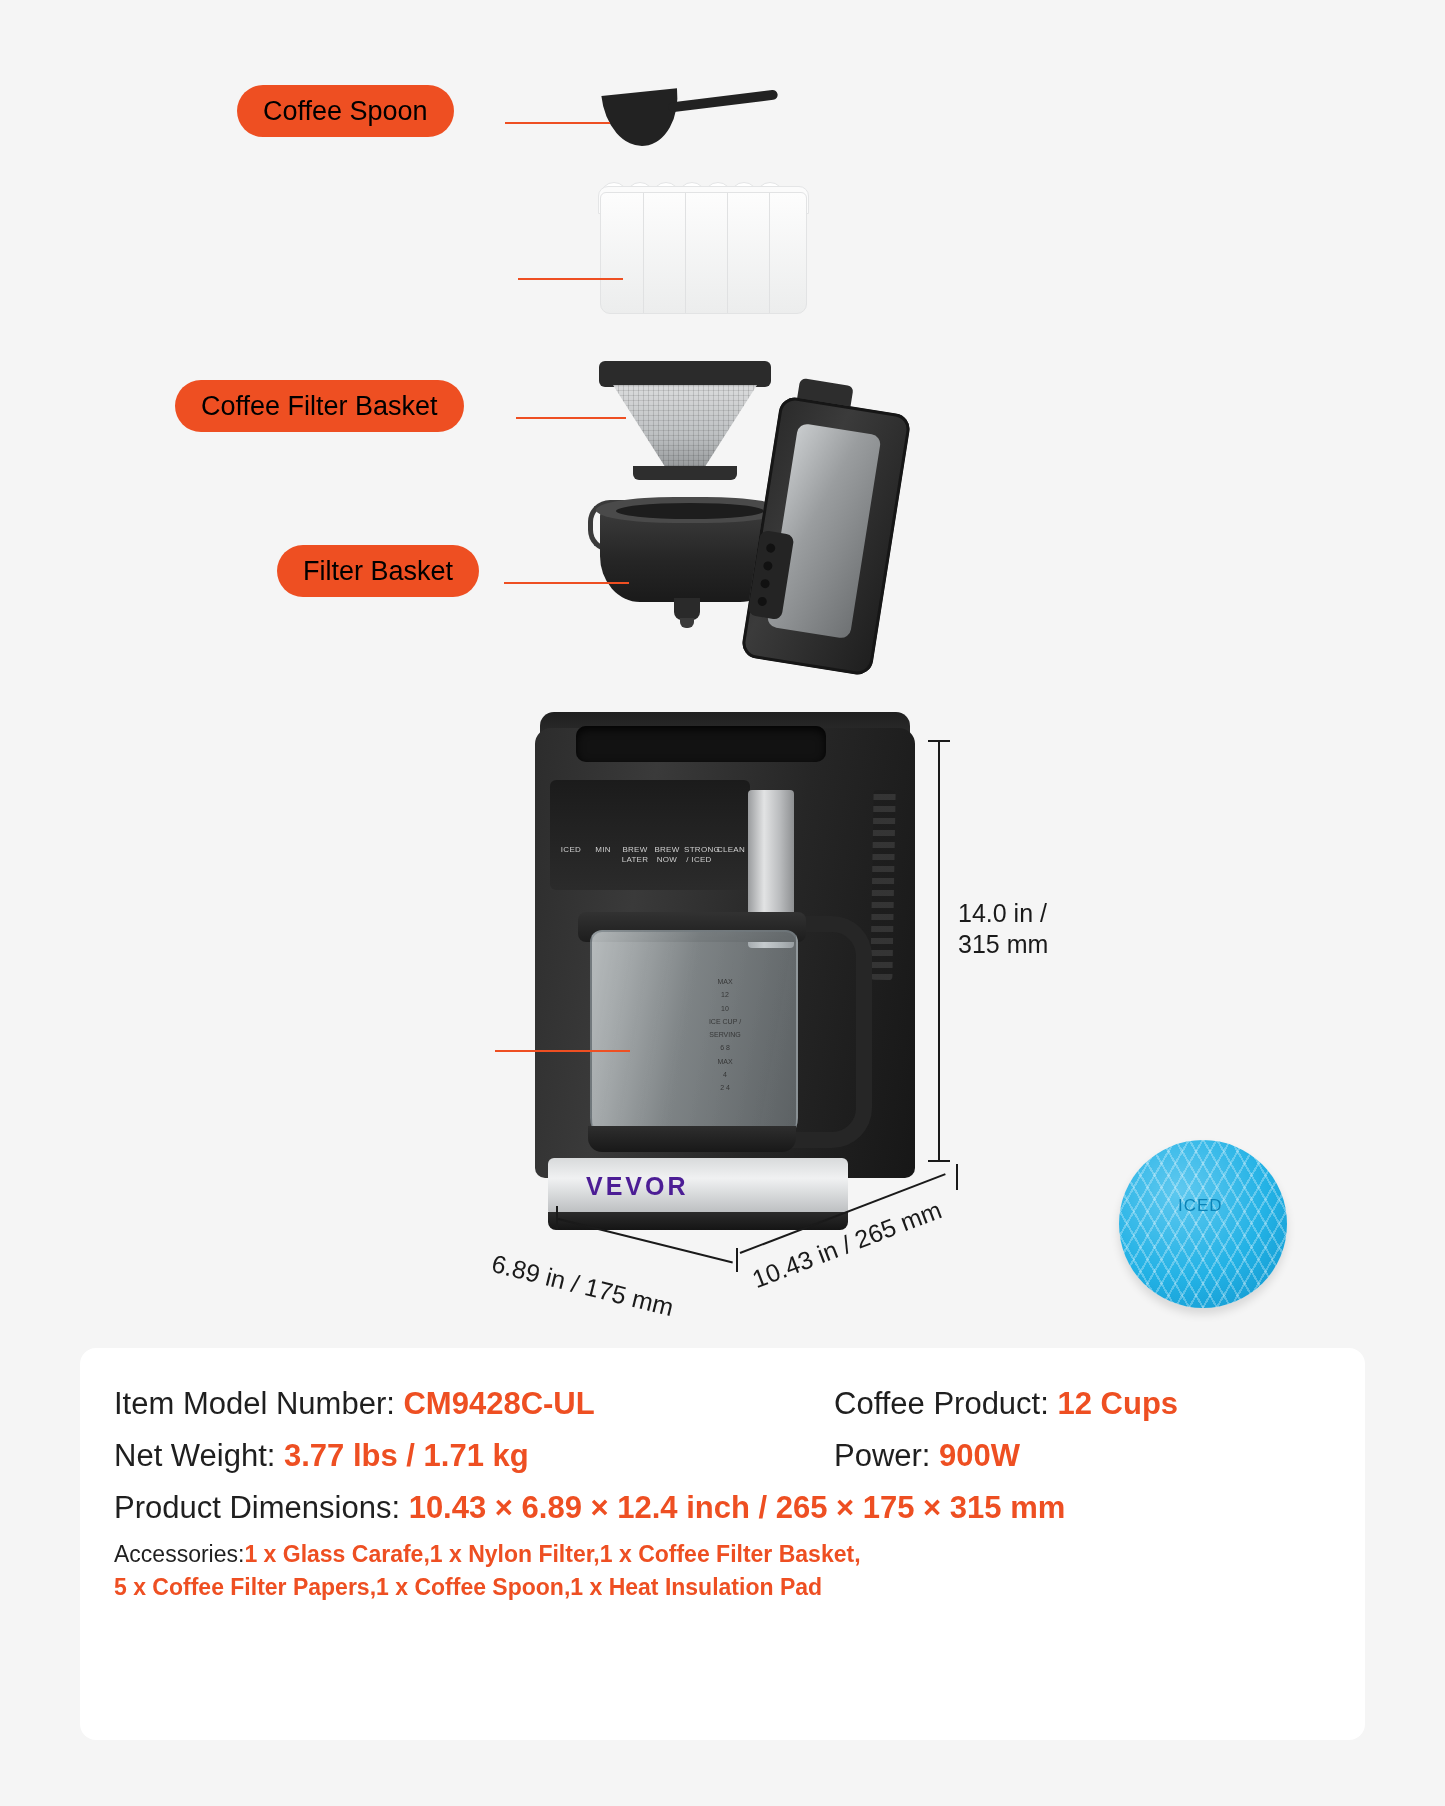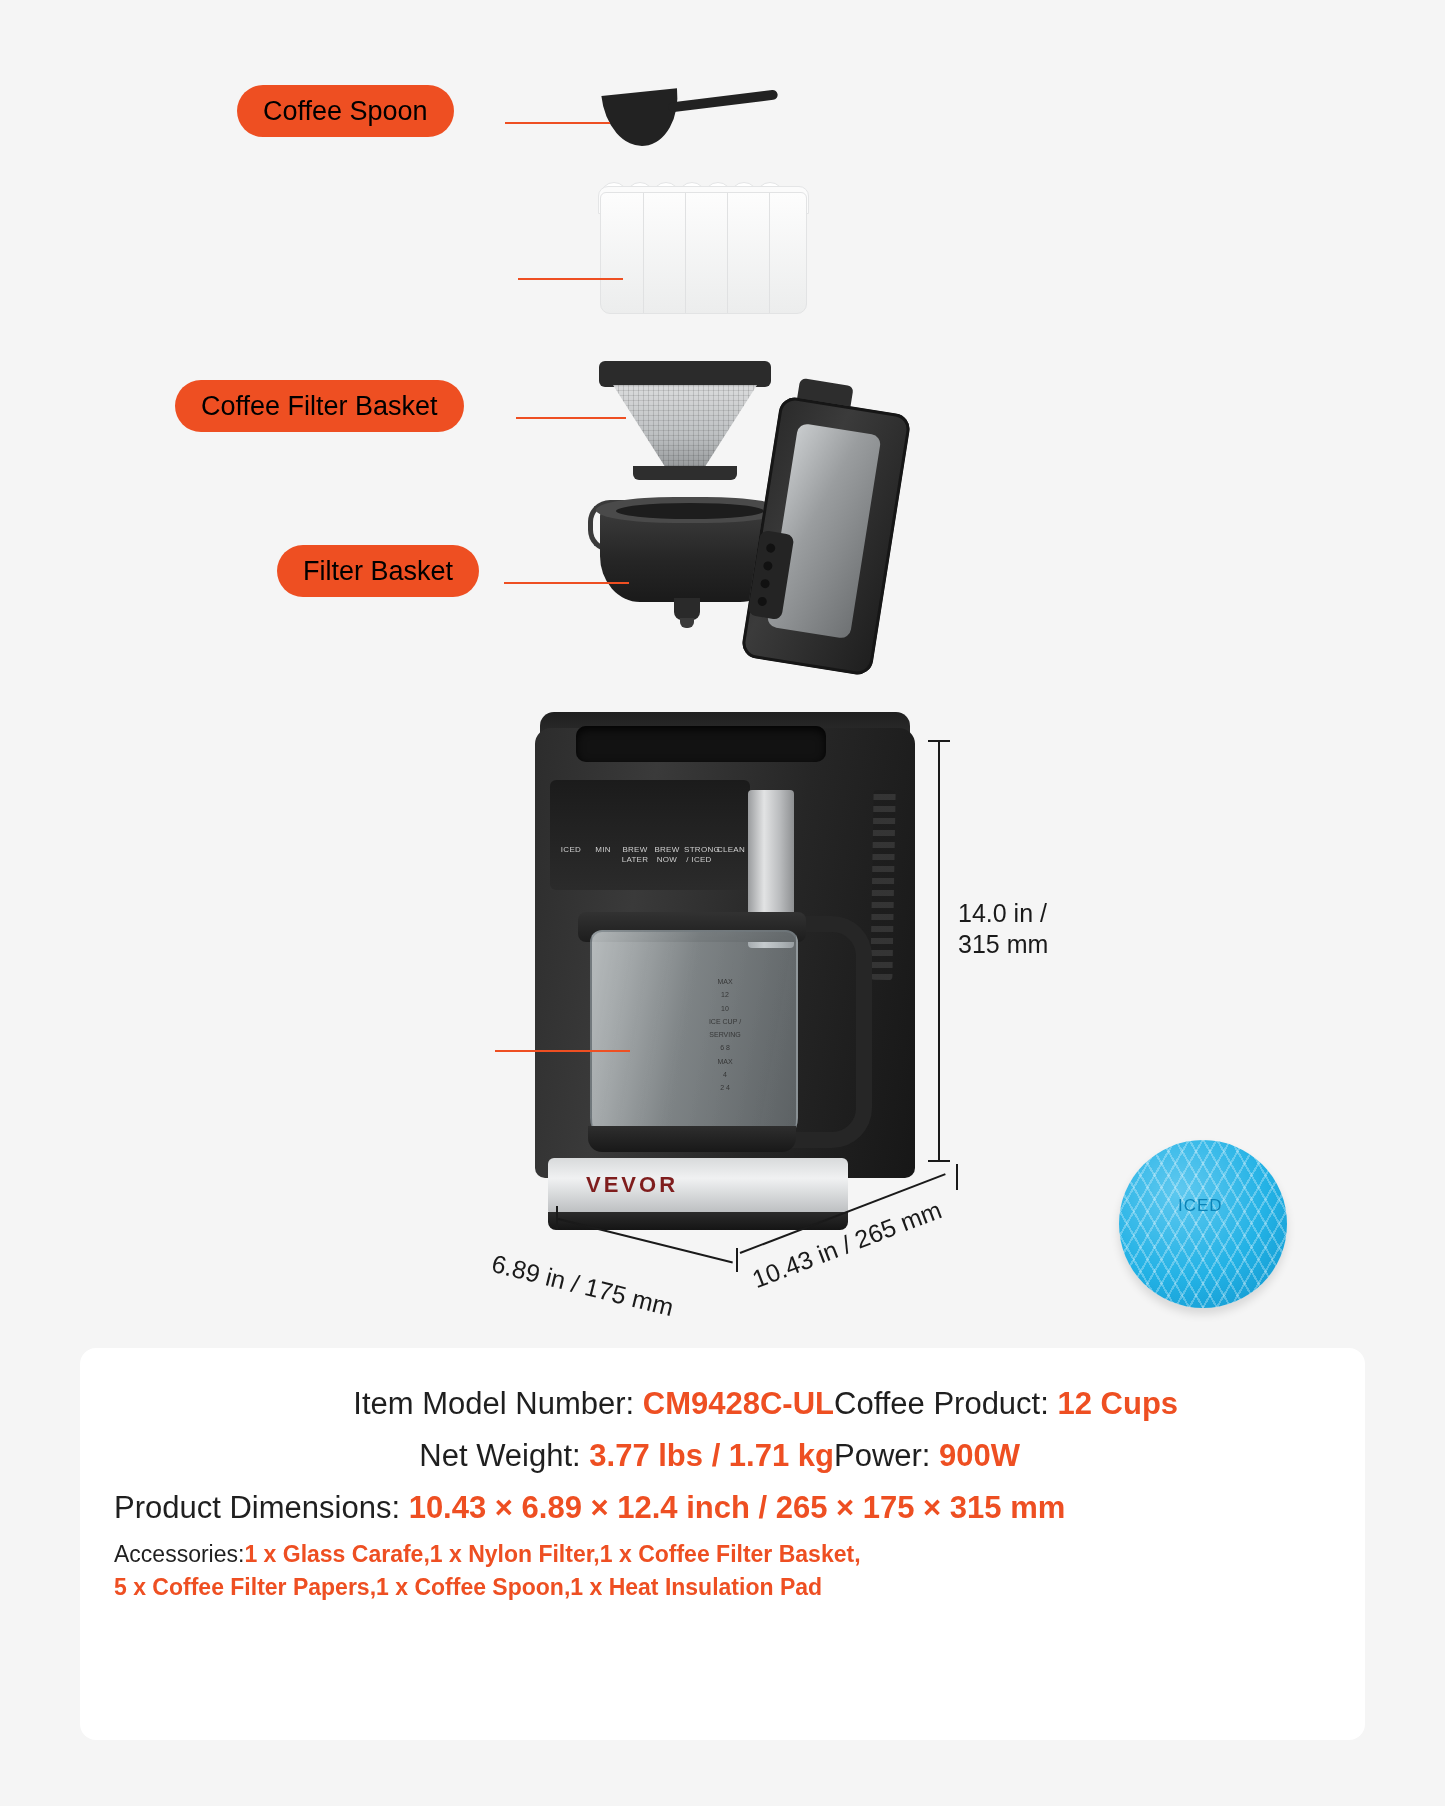--- a/index.html
+++ b/index.html
@@ -82,21 +82,21 @@
   }
   .spec-line {
     font-size: 31px;
     color: #1f1f1f;
     line-height: 1.42;
   }
   .spec-line .val {
     color: #ee4f22;
     font-weight: bold;
   }
-  .spec-col-left { width: 720px; text-align: right; }
+  .spec-col-left { width: 720px; }
   .spec-col-right { flex: 1; }
   .acc-block {
     font-size: 23px;
     line-height: 1.45;
     color: #1f1f1f;
   }
   .acc-block .val { color: #ee4f22; font-weight: bold; }
 
   
   .prod { position: absolute; }
@@ -382,23 +382,23 @@
   .base-foot {
     position: absolute;
     left: 548px; top: 1212px;
     width: 300px; height: 18px;
     background: linear-gradient(180deg,#2b2b2b 0%,#151515 100%);
     border-radius: 0 0 8px 8px;
   }
   .brand {
     position: absolute;
     left: 586px; top: 1172px;
-    font-size: 22px;
+    font-size: 25px;
     letter-spacing: 3px;
-    color: #7f1d1d;
+    color: #4c1d95;
     font-weight: bold;
   }
 
   
   .pad {
     position: absolute;
     left: 1119px; top: 1140px;
     width: 168px; height: 168px;
     border-radius: 50%;
     background:

